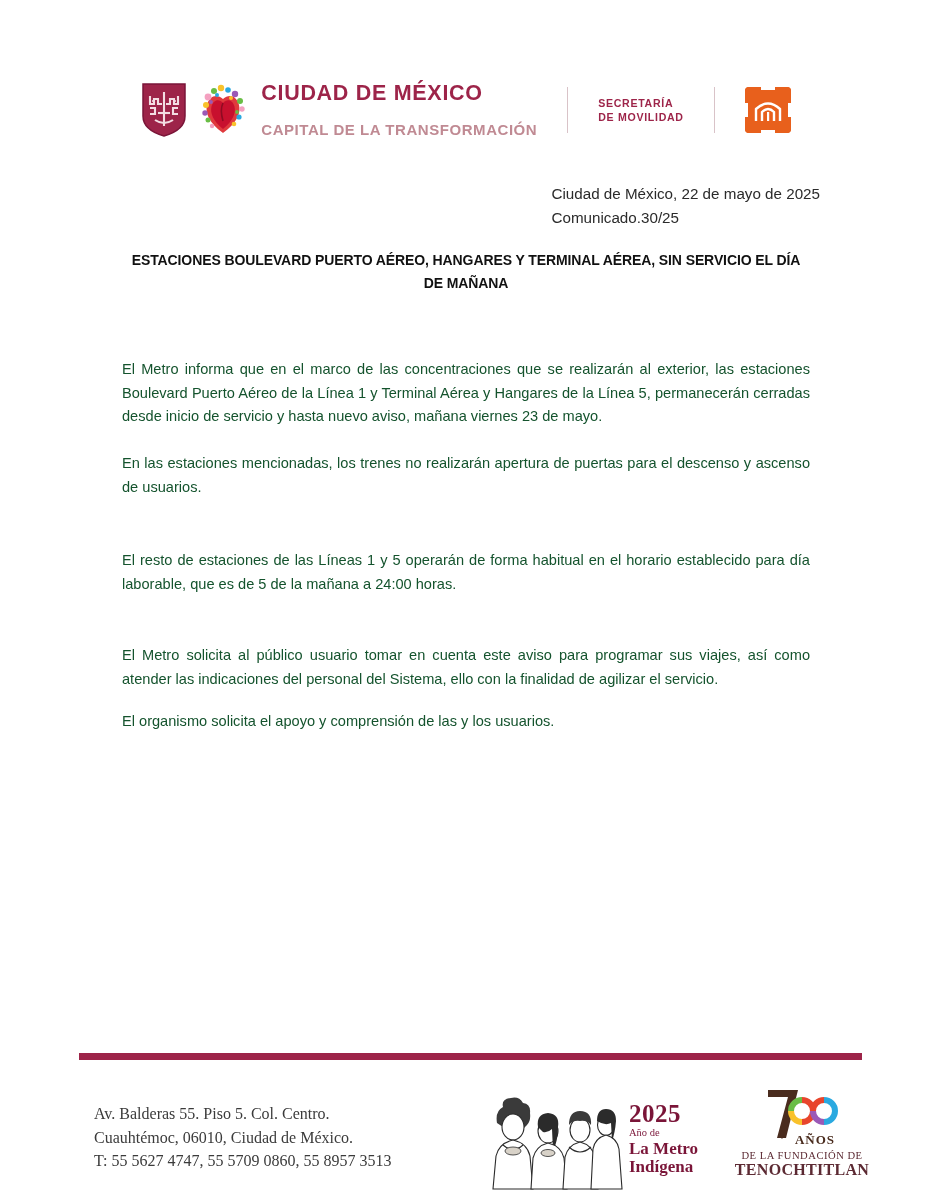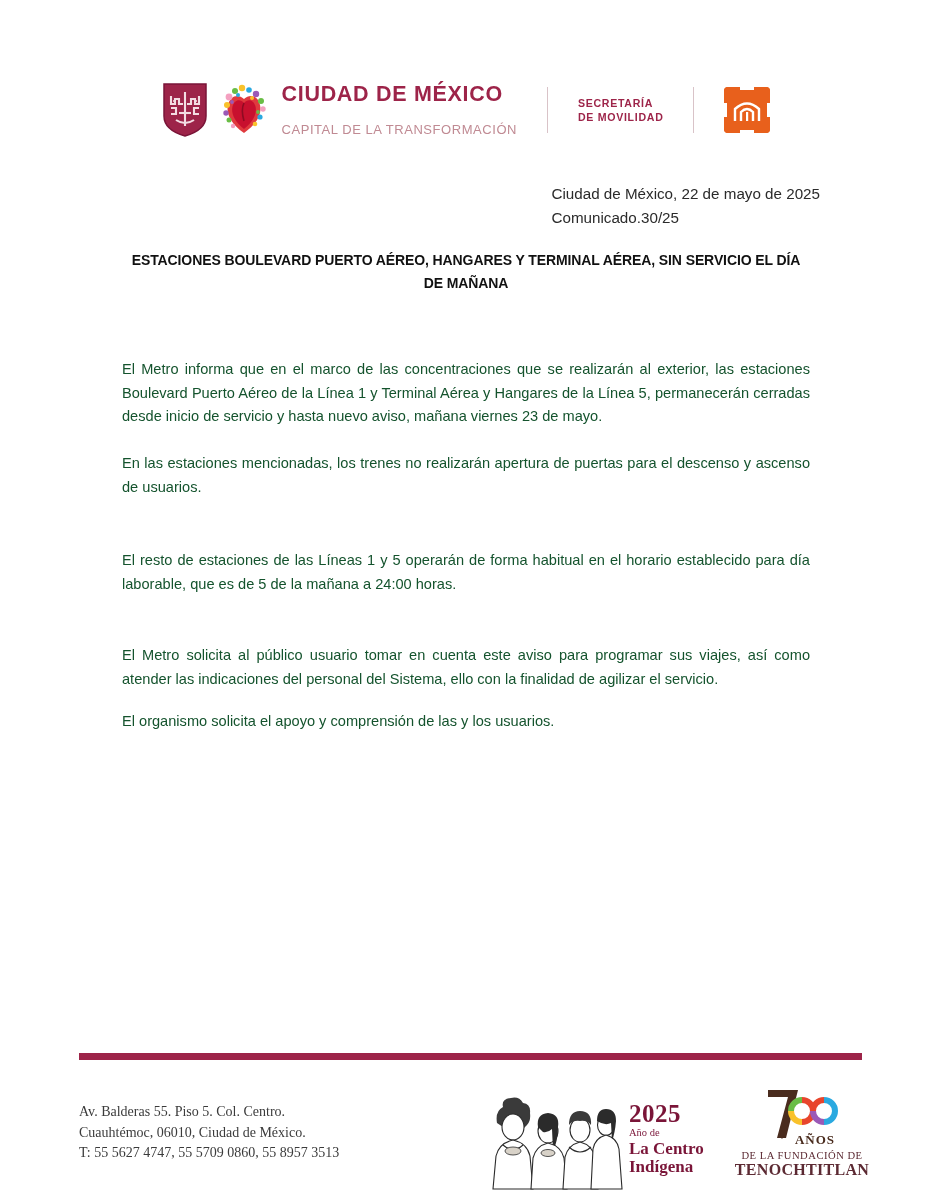--- a/index.html
+++ b/index.html
@@ -45,22 +45,22 @@
     line-height: 1;
   }
   .cdmx-title {
     font-size: 21.5px;
     font-weight: bold;
     letter-spacing: 0.7px;
     color: #9d2449;
     white-space: nowrap;
   }
   .cdmx-sub {
-    font-size: 13px;
-    font-weight: normal;
+    font-size: 15px;
+    font-weight: bold;
     letter-spacing: 0.55px;
     color: #c08a93;
     white-space: nowrap;
     margin-top: 18px;
   }
   .hdr-divider {
     width: 1px;
     height: 46px;
     background: #d9c3c8;
     flex: 0 0 auto;
@@ -133,24 +133,24 @@
   .footer-rule {
     position: absolute;
     left: 79px;
     top: 1053px;
     width: 783px;
     height: 7px;
     background: #9d2449;
   }
   .footer-address {
     position: absolute;
-    left: 79px;
+    left: 94px;
     top: 1102px;
     font-family: "Liberation Serif", serif;
-    font-size: 14px;
+    font-size: 16px;
     line-height: 1.48;
     color: #3b3b3b;
     white-space: pre-line;
   }
   .footer-mujer {
     position: absolute;
     left: 487px;
     top: 1082px;
     width: 225px;
     height: 112px;
@@ -355,21 +355,21 @@
         <ellipse cx="119" cy="42" rx="8.5" ry="10.5"></ellipse>
         <path d="M110 38 q0 -12 9 -12 q10 0 10 12 q-1 12 -4 20 l-1 -18 q-6 3 -14 -2 Z" fill="#2b2b2b" stroke="none"></path>
         <path d="M122 52 q6 24 3 54" fill="#2b2b2b" stroke="none" opacity="0.85"></path>
         <path d="M119 52 q-11 3 -13 14 l-2 40 h31 l-3 -40 q-2 -11 -13 -14 Z"></path>
       </g>
     </svg>
   </div>
   <div class="mujer-text">
     <div class="mujer-2025">2025</div>
     <div class="mujer-ano">Año de</div>
-    <div class="mujer-la">La Centro</div>
+    <div class="mujer-la">La Metro</div>
     <div class="mujer-ind">Indígena</div>
   </div>
 </div>
 
 <div class="footer-tenoch">
   <div class="tenoch-mark">
     <svg viewBox="0 0 160 56" width="160" height="56">
       <g transform="translate(44,0)">
         <path d="M2 4 h30 l-12 48 h-9 l11 -41 h-20 Z" fill="#4a2c1e"></path>
         <g fill="none" stroke-width="6">

